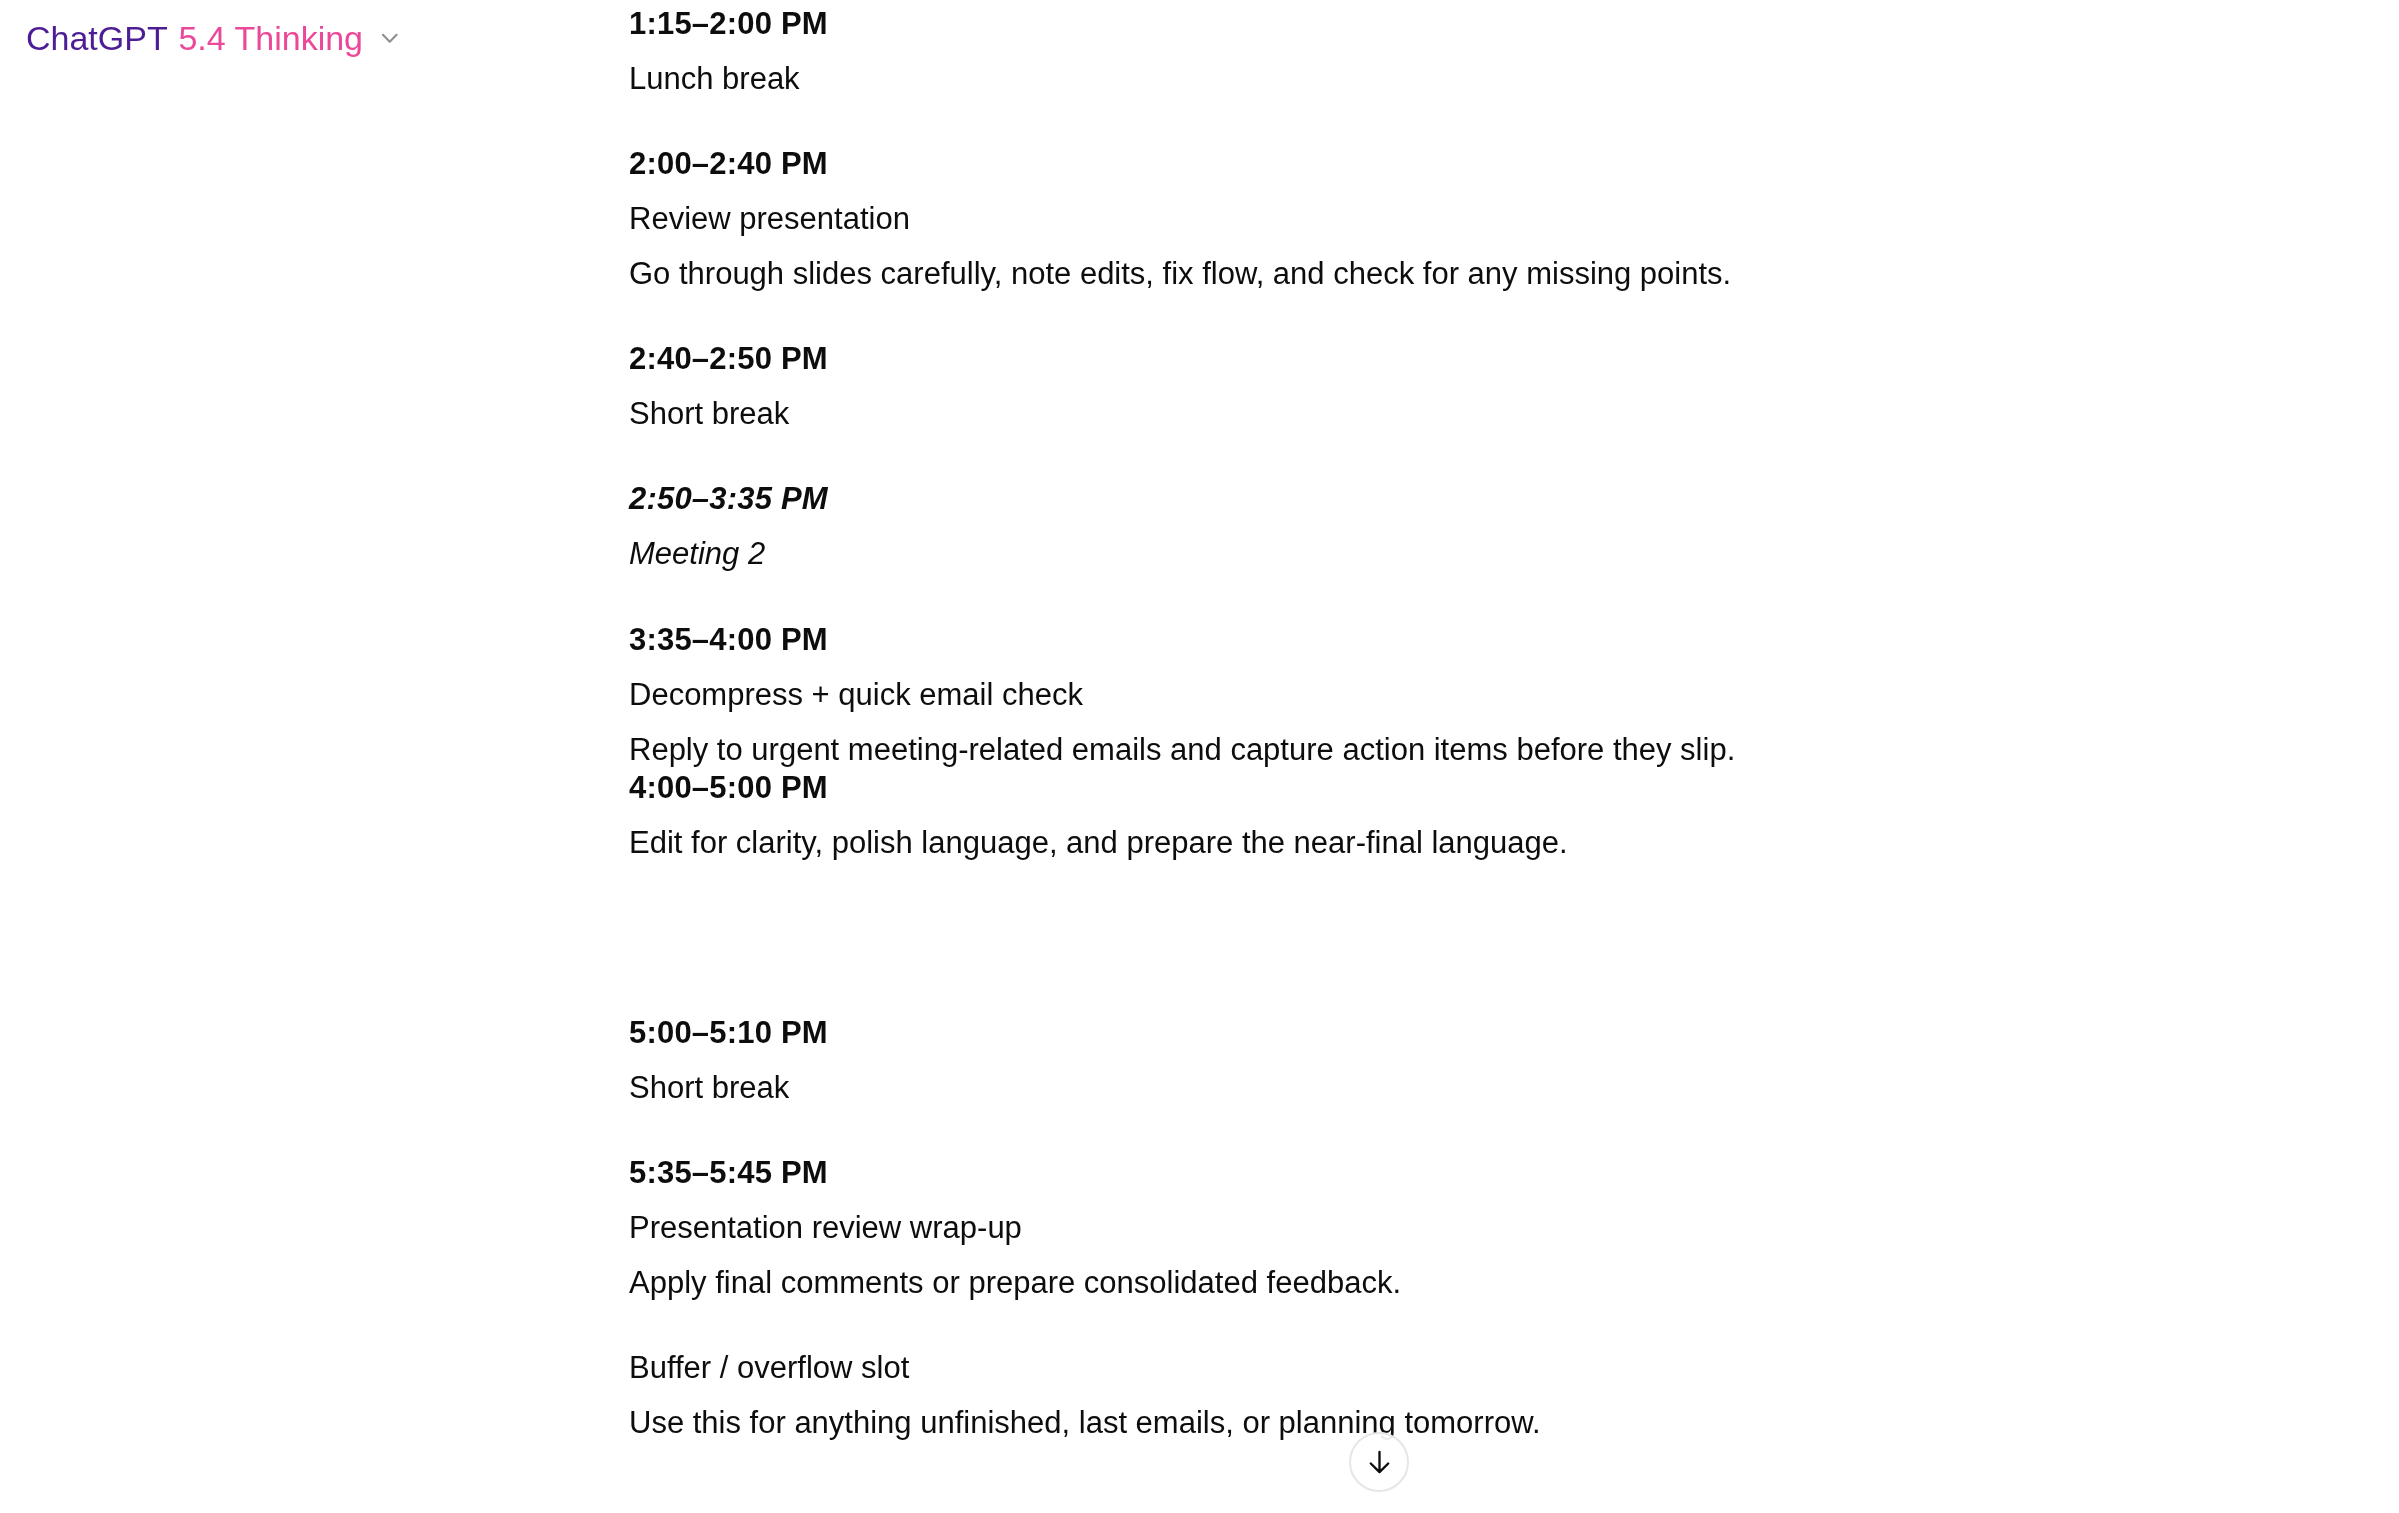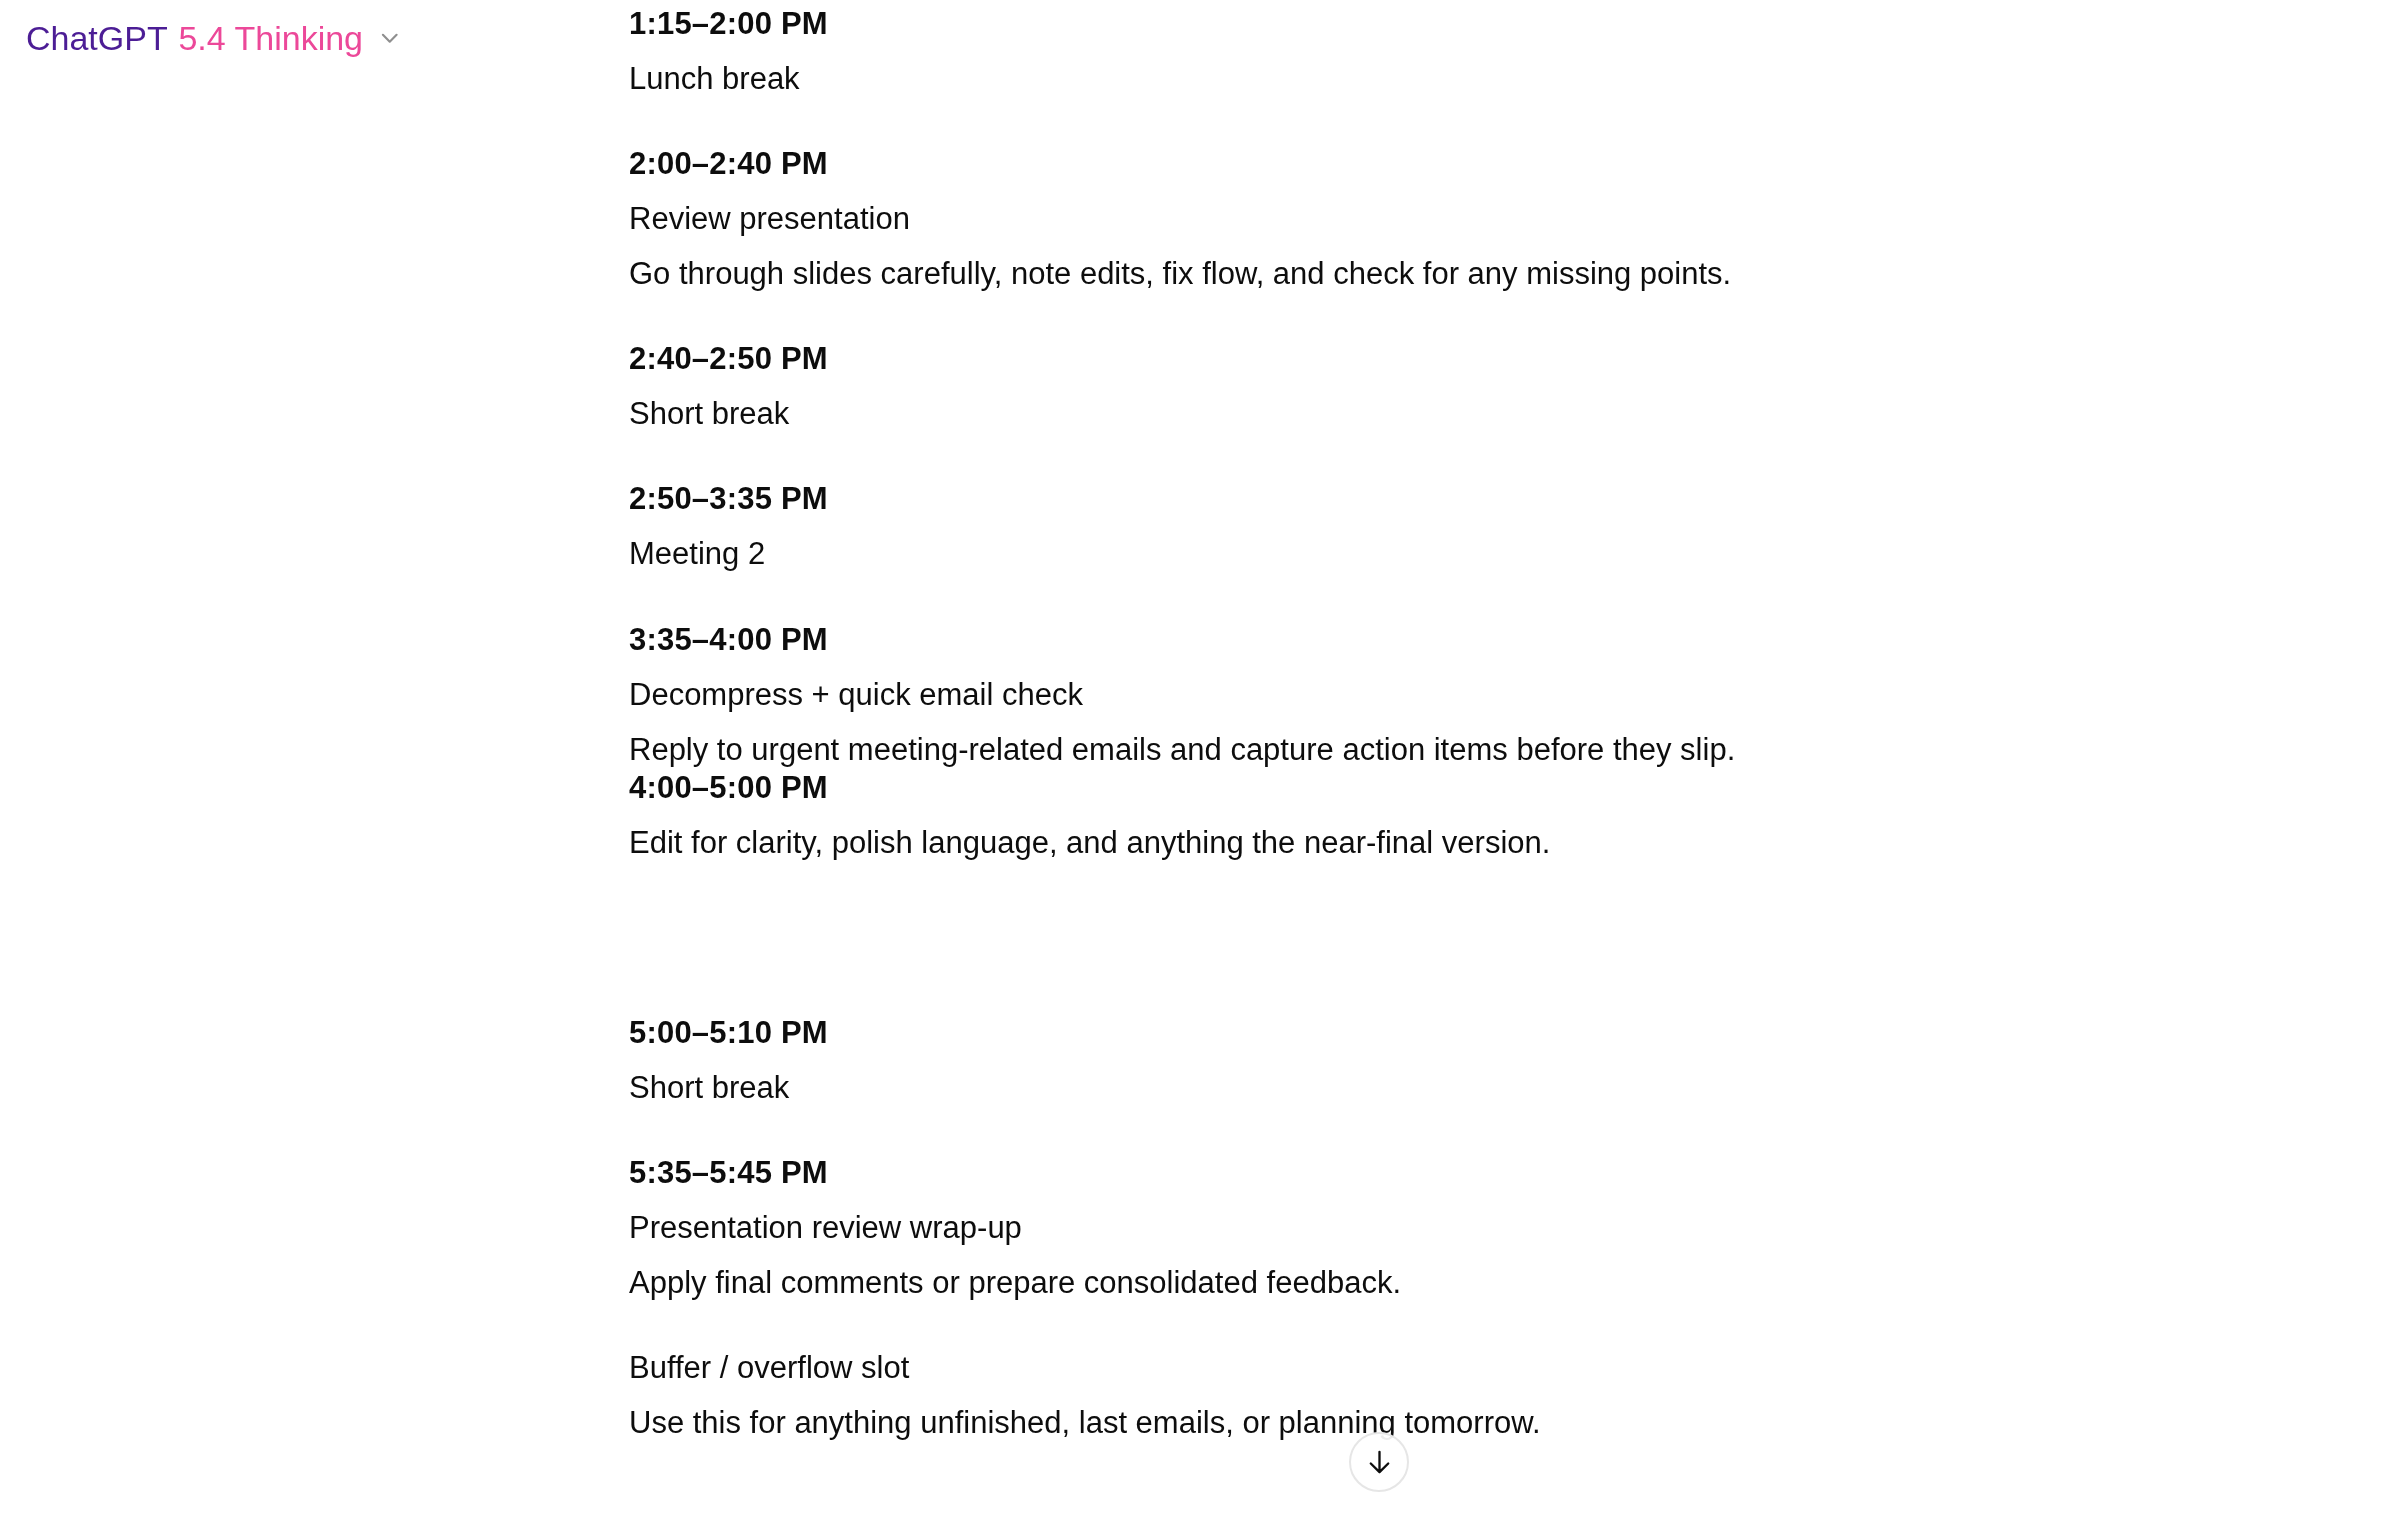--- a/index.html
+++ b/index.html
@@ -103,34 +103,34 @@
     <span class="line time">2:00–2:40 PM</span>
     <span class="line">Review presentation</span>
     <span class="line">Go through slides carefully, note edits, fix flow, and check for any missing points.</span>
   </div>
 
   <div class="entry" style="top:331px;">
     <span class="line time">2:40–2:50 PM</span>
     <span class="line">Short break</span>
   </div>
 
-  <div class="entry" style="top:471px;">
+  <div class="entry" style="top:471px;font-style:italic;">
     <span class="line time">2:50–3:35 PM</span>
     <span class="line">Meeting 2</span>
   </div>
 
   <div class="entry" style="top:612px;">
     <span class="line time">3:35–4:00 PM</span>
     <span class="line">Decompress + quick email check</span>
     <span class="line">Reply to urgent meeting-related emails and capture action items before they slip.</span>
   </div>
 
   <div class="entry" style="top:760px;">
     <span class="line time">4:00–5:00 PM</span>
-    <span class="line">Edit for clarity, polish language, and anything the near-final version.</span>
+    <span class="line">Edit for clarity, polish language, and prepare the near-final language.</span>
   </div>
 
   <div class="entry" style="top:1005px;">
     <span class="line time">5:00–5:10 PM</span>
     <span class="line">Short break</span>
   </div>
 
   <div class="entry" style="top:1145px;">
     <span class="line time">5:35–5:45 PM</span>
     <span class="line">Presentation review wrap-up</span>

